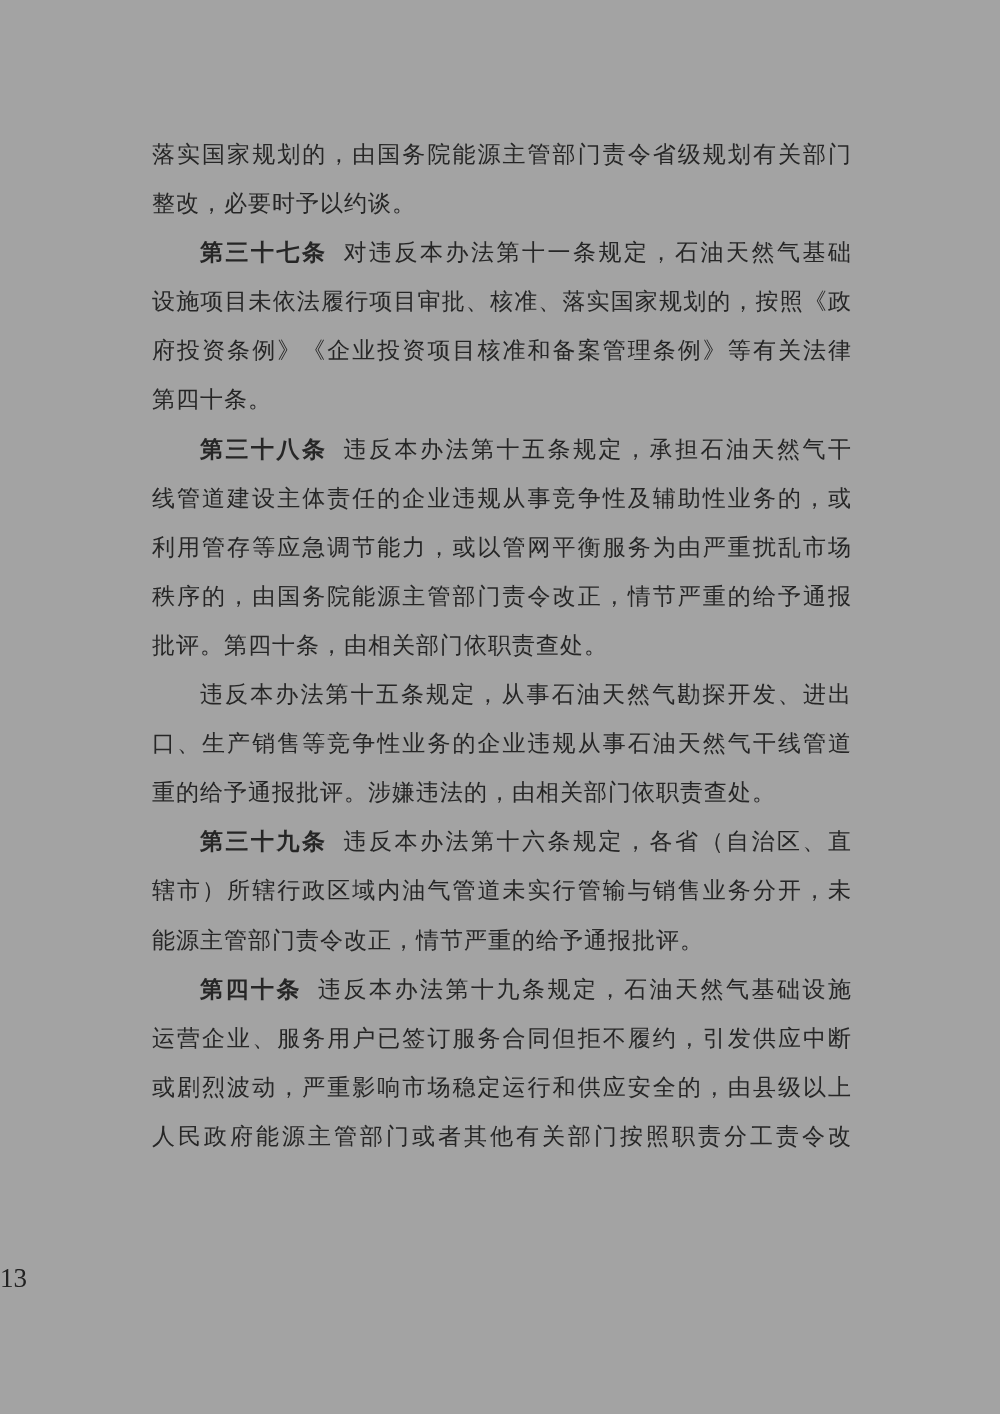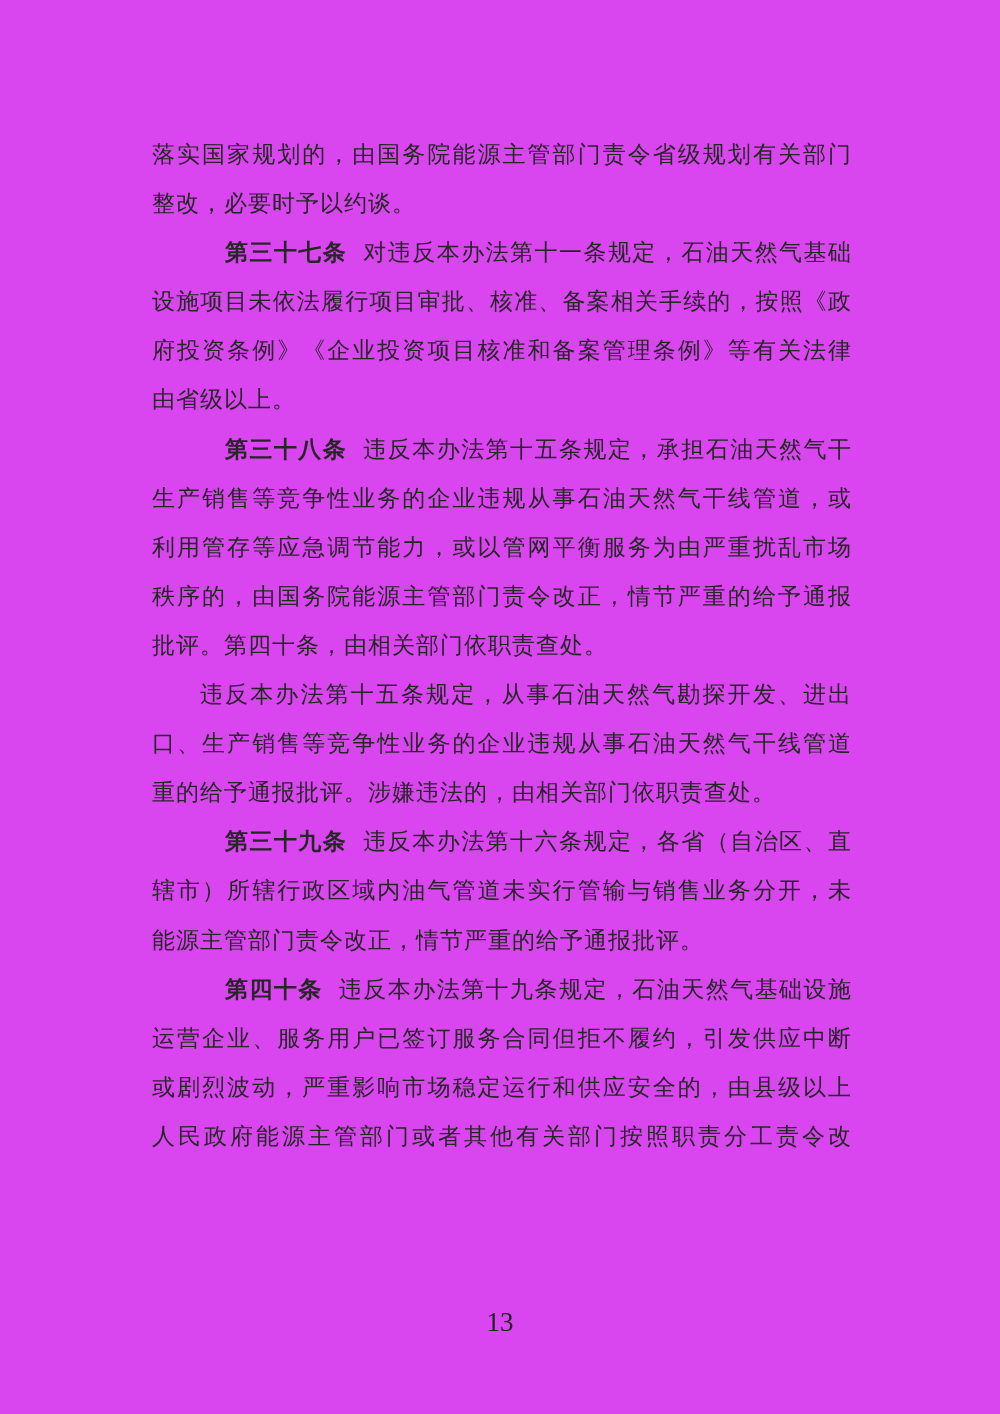--- a/index.html
+++ b/index.html
@@ -5,21 +5,21 @@
   html, body {
     margin: 0;
     padding: 0;
     background: #e8e8e8;
   }
   .page {
     position: relative;
     width: 1000px;
     height: 1414px;
     margin: 0 auto;
-    background: #d946ef;
+    background: #a3a3a3;
     overflow: hidden;
     font-family: "Liberation Serif", serif;
   }
   .doc-body {
     position: absolute;
     left: 152px;
     top: 130px;
     width: 700px;
     color: #262626;
     font-size: 23px;
@@ -36,47 +36,46 @@
   .line.no-justify {
     text-align: left;
     text-align-last: left;
   }
   .line.indent {
     padding-left: 48px;
   }
   .heading {
     font-weight: 700;
     margin-right: 16px;
-    margin-left: 25px;
   }
   .page-number {
     position: absolute;
-    top: 1306px;
+    top: 1262px;
     left: 0;
     width: 100%;
-    text-align: center;
+    text-align: left;
     font-size: 27px;
     line-height: 32px;
     color: #222222;
     font-family: "Liberation Serif", serif;
   }
 </style>
 </head>
 <body>
 
 <div class="page">
   <div class="doc-body">
       <div class="line"><span>落实国家规划的，由国务院能源主管部门责令省级规划有关部门</span></div>
       <div class="line no-justify"><span>整改，必要时予以约谈。</span></div>
       <div class="line indent"><span class="heading">第三十七条</span><span>对违反本办法第十一条规定，石油天然气基础</span></div>
-      <div class="line"><span>设施项目未依法履行项目审批、核准、备案相关手续的，按照《政</span></div>
+      <div class="line"><span>设施项目未依法履行项目审批、核准、落实国家规划的，按照《政</span></div>
       <div class="line"><span>府投资条例》《企业投资项目核准和备案管理条例》等有关法律</span></div>
-      <div class="line no-justify"><span>由省级以上。</span></div>
+      <div class="line no-justify"><span>第四十条。</span></div>
       <div class="line indent"><span class="heading">第三十八条</span><span>违反本办法第十五条规定，承担石油天然气干</span></div>
-      <div class="line"><span>生产销售等竞争性业务的企业违规从事石油天然气干线管道，或</span></div>
+      <div class="line"><span>线管道建设主体责任的企业违规从事竞争性及辅助性业务的，或</span></div>
       <div class="line"><span>利用管存等应急调节能力，或以管网平衡服务为由严重扰乱市场</span></div>
       <div class="line"><span>秩序的，由国务院能源主管部门责令改正，情节严重的给予通报</span></div>
       <div class="line no-justify"><span>批评。第四十条，由相关部门依职责查处。</span></div>
       <div class="line indent"><span>违反本办法第十五条规定，从事石油天然气勘探开发、进出</span></div>
       <div class="line"><span>口、生产销售等竞争性业务的企业违规从事石油天然气干线管道</span></div>
       <div class="line no-justify"><span>重的给予通报批评。涉嫌违法的，由相关部门依职责查处。</span></div>
       <div class="line indent"><span class="heading">第三十九条</span><span>违反本办法第十六条规定，各省（自治区、直</span></div>
       <div class="line"><span>辖市）所辖行政区域内油气管道未实行管输与销售业务分开，未</span></div>
       <div class="line no-justify"><span>能源主管部门责令改正，情节严重的给予通报批评。</span></div>
       <div class="line indent"><span class="heading">第四十条</span><span>违反本办法第十九条规定，石油天然气基础设施</span></div>

